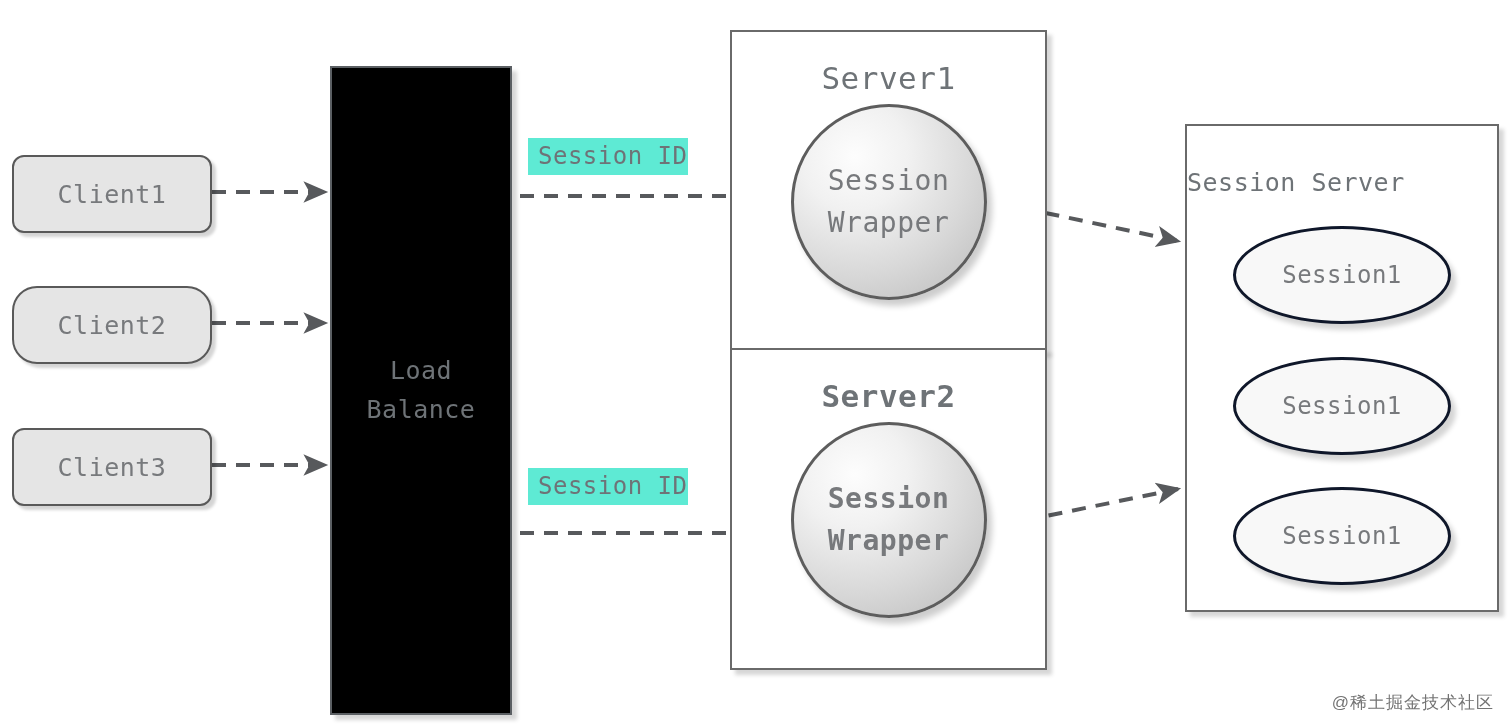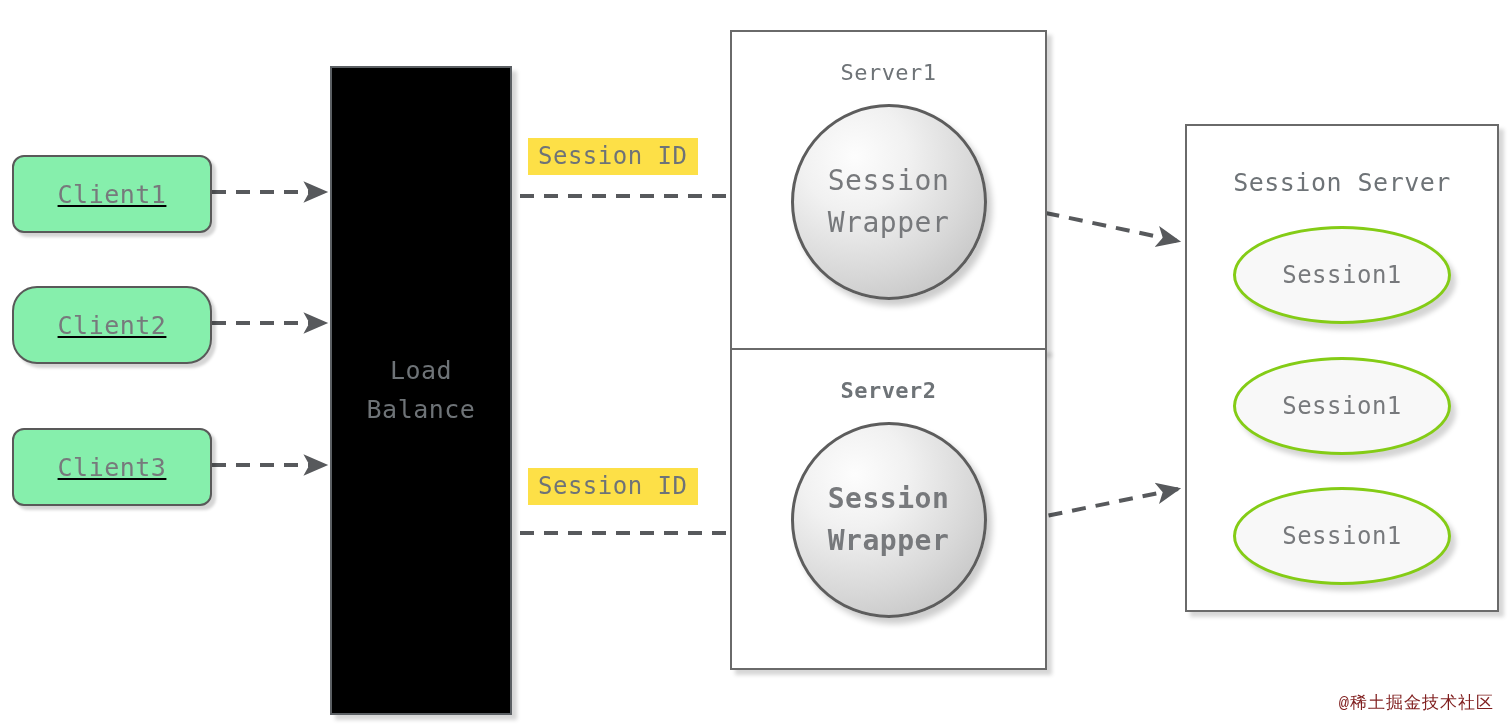--- a/index.html
+++ b/index.html
@@ -26,29 +26,28 @@
     height: 728px;
     pointer-events: none;
     z-index: 1;
   }
 
   
   .client-box {
     position: absolute;
     width: 196px;
     height: 74px;
-    background: #86efac;
+    background: #e5e5e5;
     border: 2.5px solid #595959;
     border-radius: 12px;
     box-shadow: 4px 4px 3px rgba(0,0,0,0.17);
     display: flex;
     align-items: center;
     justify-content: center;
     z-index: 3;
-    text-decoration: underline;
   }
   .client-label {
     font-size: 25px;
     color: #77797c;
     letter-spacing: 0.5px;
     white-space: nowrap;
   }
 
   
   #load-balance {
@@ -82,21 +81,21 @@
     border: 2.5px solid #6a6a6a;
     box-shadow: 5px 5px 4px rgba(0,0,0,0.16);
     z-index: 3;
   }
   .server-title {
     position: absolute;
     top: 28px;
     left: 0;
     width: 100%;
     text-align: center;
-    font-size: 22px;
+    font-size: 31px;
     color: #6e7377;
     letter-spacing: 0.5px;
   }
   .wrapper-circle {
     position: absolute;
     left: 50%;
     transform: translateX(-50%);
     width: 190px;
     height: 190px;
     border-radius: 50%;
@@ -128,67 +127,67 @@
     background: #ffffff;
     border: 2.5px solid #6a6a6a;
     box-shadow: 5px 5px 4px rgba(0,0,0,0.16);
     z-index: 3;
   }
   #session-server .panel-title {
     position: absolute;
     top: 42px;
     left: 0;
     width: 100%;
-    text-align: center;
+    text-align: left;
     font-size: 25px;
     color: #6e7377;
     letter-spacing: 0.5px;
   }
   .session-ellipse {
     position: absolute;
     left: 50%;
     transform: translateX(-50%);
     width: 212px;
     height: 92px;
     border-radius: 50%;
     background: #f8f8f8;
-    border: 3px solid #84cc16;
+    border: 3px solid #0f172a;
     box-shadow: 5px 6px 5px rgba(0,0,0,0.17);
     display: flex;
     align-items: center;
     justify-content: center;
     text-align: right;
   }
   .session-ellipse .sess-label {
     font-size: 24px;
     color: #77797c;
     letter-spacing: 0.5px;
     white-space: nowrap;
   }
 
   
   .edge-label {
     position: absolute;
-    background: #fde047;
+    background: #5eead4;
     color: #6e7377;
     font-size: 24px;
     letter-spacing: 0.5px;
-    padding: 4px 10px 5px 10px;
+    padding: 4px 0 5px 10px;
     white-space: nowrap;
     z-index: 5;
   }
 
   
   #watermark {
     position: absolute;
     right: 18px;
     bottom: 14px;
-    font-family: Liberation Mono, monospace;
+    font-family: Liberation Sans, sans-serif;
     font-size: 17px;
-    color: #7f1d1d;
+    color: #737373;
     letter-spacing: 1px;
     z-index: 6;
     white-space: nowrap;
   }
 </style>
 </head>
 <body>
 
 <div id="canvas">
 

